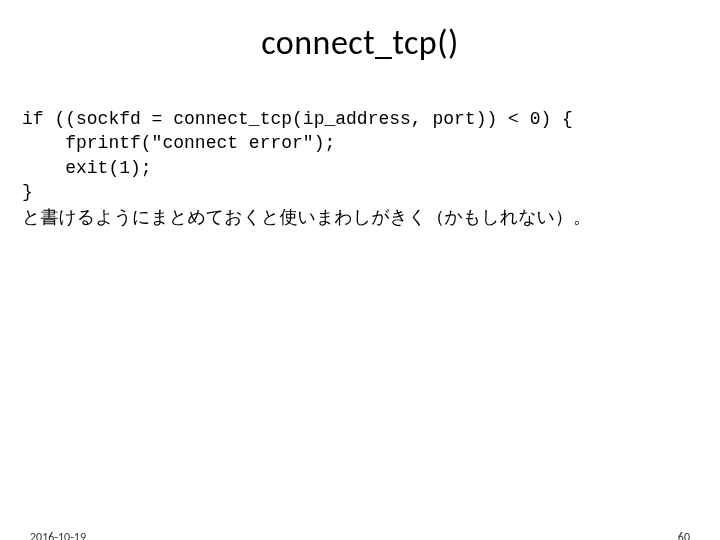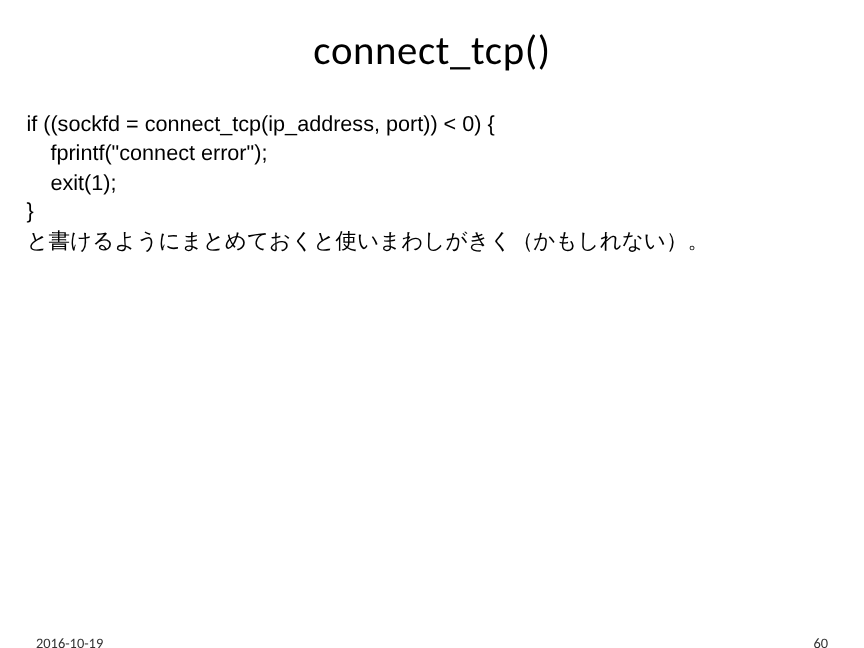--- a/index.html
+++ b/index.html
@@ -17,25 +17,25 @@
     width: 720px;
     height: 540px;
     position: relative;
     box-sizing: border-box;
   }
   .title {
     text-align: center;
     font-size: 34px;
     font-weight: 400;
     margin-top: 22px;
-    margin-bottom: 28px;
+    margin-bottom: 44px;
     letter-spacing: 0.5px;
   }
   .code {
-    font-family: Liberation Sans, sans-serif;
+    font-family: Liberation Mono, monospace;
     font-size: 18px;
     white-space: pre;
     line-height: 1.35;
     margin-left: 22px;
     margin-right: 22px;
   }
   .body-text {
     font-size: 18px;
     margin-left: 22px;
     margin-right: 22px;

